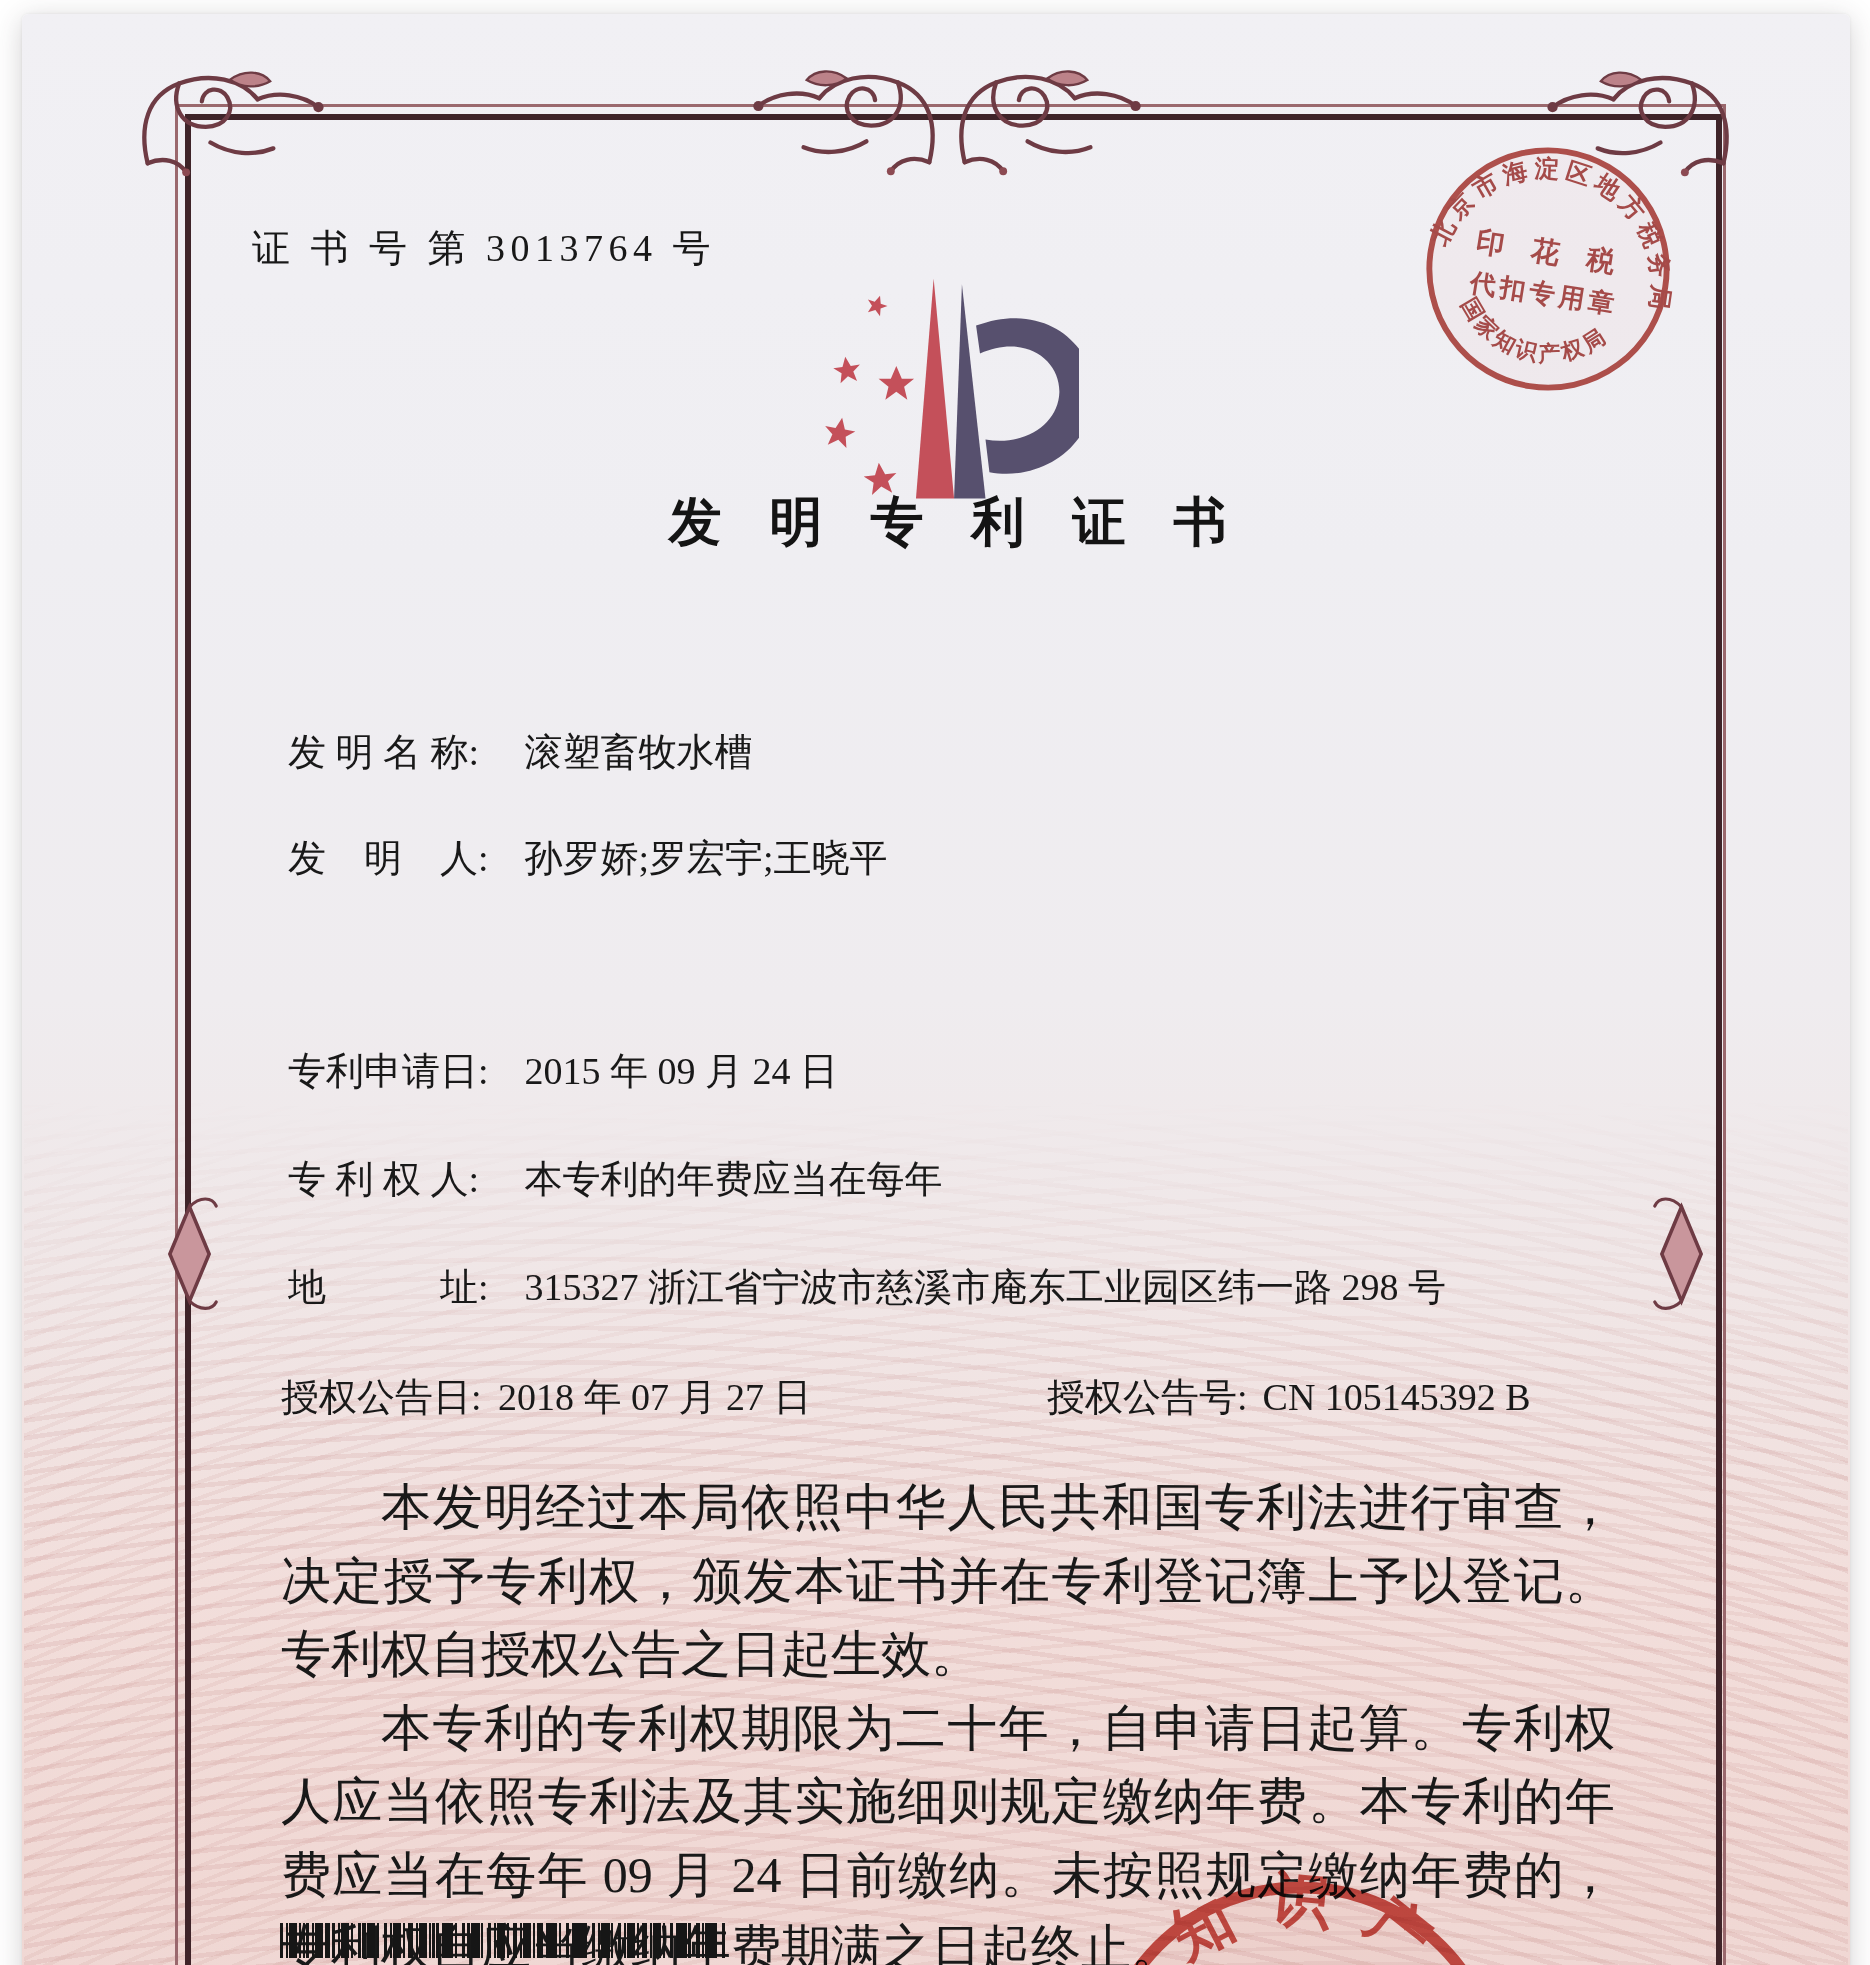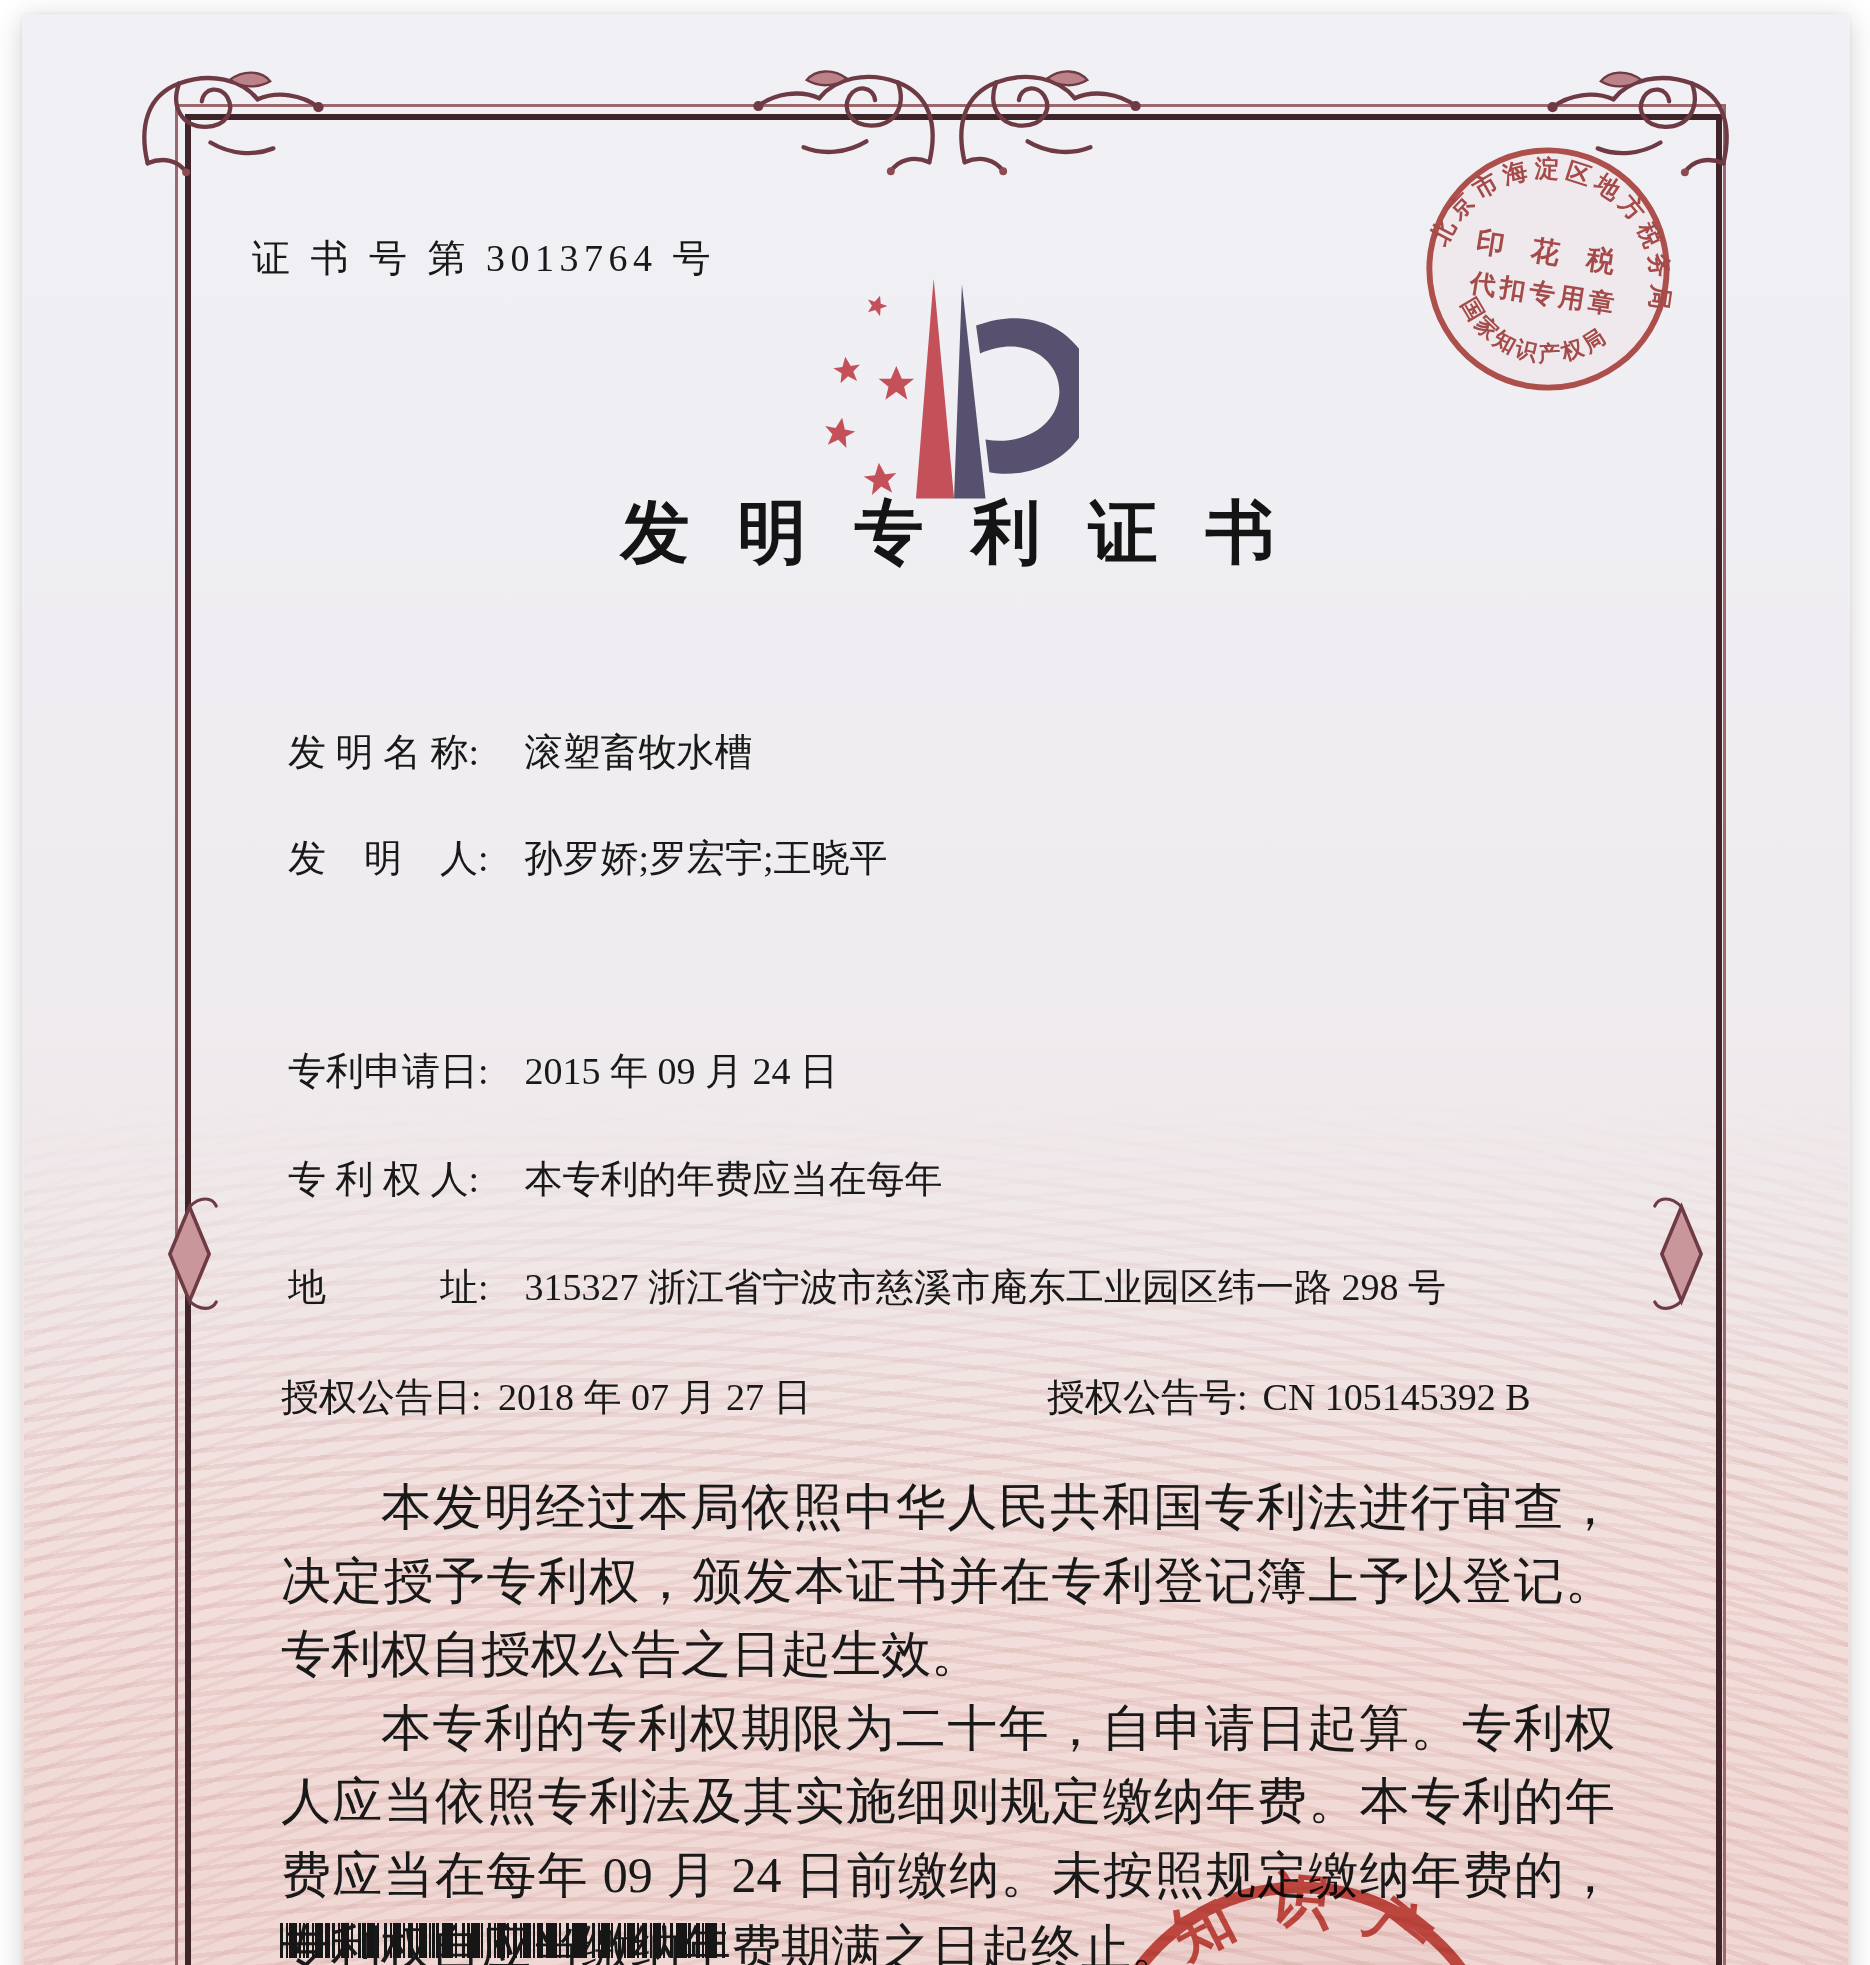--- a/index.html
+++ b/index.html
@@ -13,23 +13,23 @@
   .waves{position:absolute;left:23.6px;top:1100px;width:1824px;height:1368px;
      background:
        repeating-radial-gradient(circle at 30% 290%, rgba(186,118,116,.14) 0 4.7px, rgba(186,118,116,0) 4.7px 17.3px),
        repeating-radial-gradient(circle at 72% 265%, rgba(186,118,116,.10) 0 3.9px, rgba(186,118,116,0) 3.9px 15px);
      -webkit-mask-image:linear-gradient(180deg,transparent 0%,#000 26%,#000 93%,transparent 100%);
      mask-image:linear-gradient(180deg,transparent 0%,#000 26%,#000 93%,transparent 100%);}
   .frame-outer{position:absolute;left:175px;top:104px;width:1545px;height:2296px;
      border:3.9px solid #9a686d;}
   .frame-inner{position:absolute;left:185px;top:114px;width:1525px;height:2276px;
      border:6.3px solid #3f2429;}
-  .cert-no{position:absolute;left:252px;top:233px;font-size:38px;letter-spacing:5.5px;color:#181818;}
+  .cert-no{position:absolute;left:252px;top:223px;font-size:38px;letter-spacing:5.5px;color:#181818;}
   .title{position:absolute;left:185px;top:487px;width:1525px;text-align:center;
-     font-size:69px;font-weight:700;letter-spacing:48px;text-indent:48px;color:#141414;}
+     font-size:53px;font-weight:700;letter-spacing:48px;text-indent:48px;color:#141414;}
   .field-row{position:absolute;left:281px;font-size:38px;white-space:nowrap;color:#191919;}
   .flabel{display:inline-block;width:220px;margin-left:7px;}
   .fvalue{margin-left:7px;}
   .grant-pair2{position:absolute;left:766px;top:0;}
   .paras{position:absolute;left:281px;top:1471px;width:1334px;font-size:50px;line-height:1.47;
      text-align:justify;color:#191919;}
   .paras p{margin:0;text-indent:2em;}
   .barcode{position:absolute;left:280px;top:1923px;width:445px;height:35px;
      background-image:
       repeating-linear-gradient(90deg,#161616 0 3.5px,transparent 3.5px 5.9px,#161616 5.9px 8.3px,transparent 8.3px 9.4px,#161616 9.4px 17px,transparent 17px 19px,#161616 19px 21px,transparent 21px 26px),

